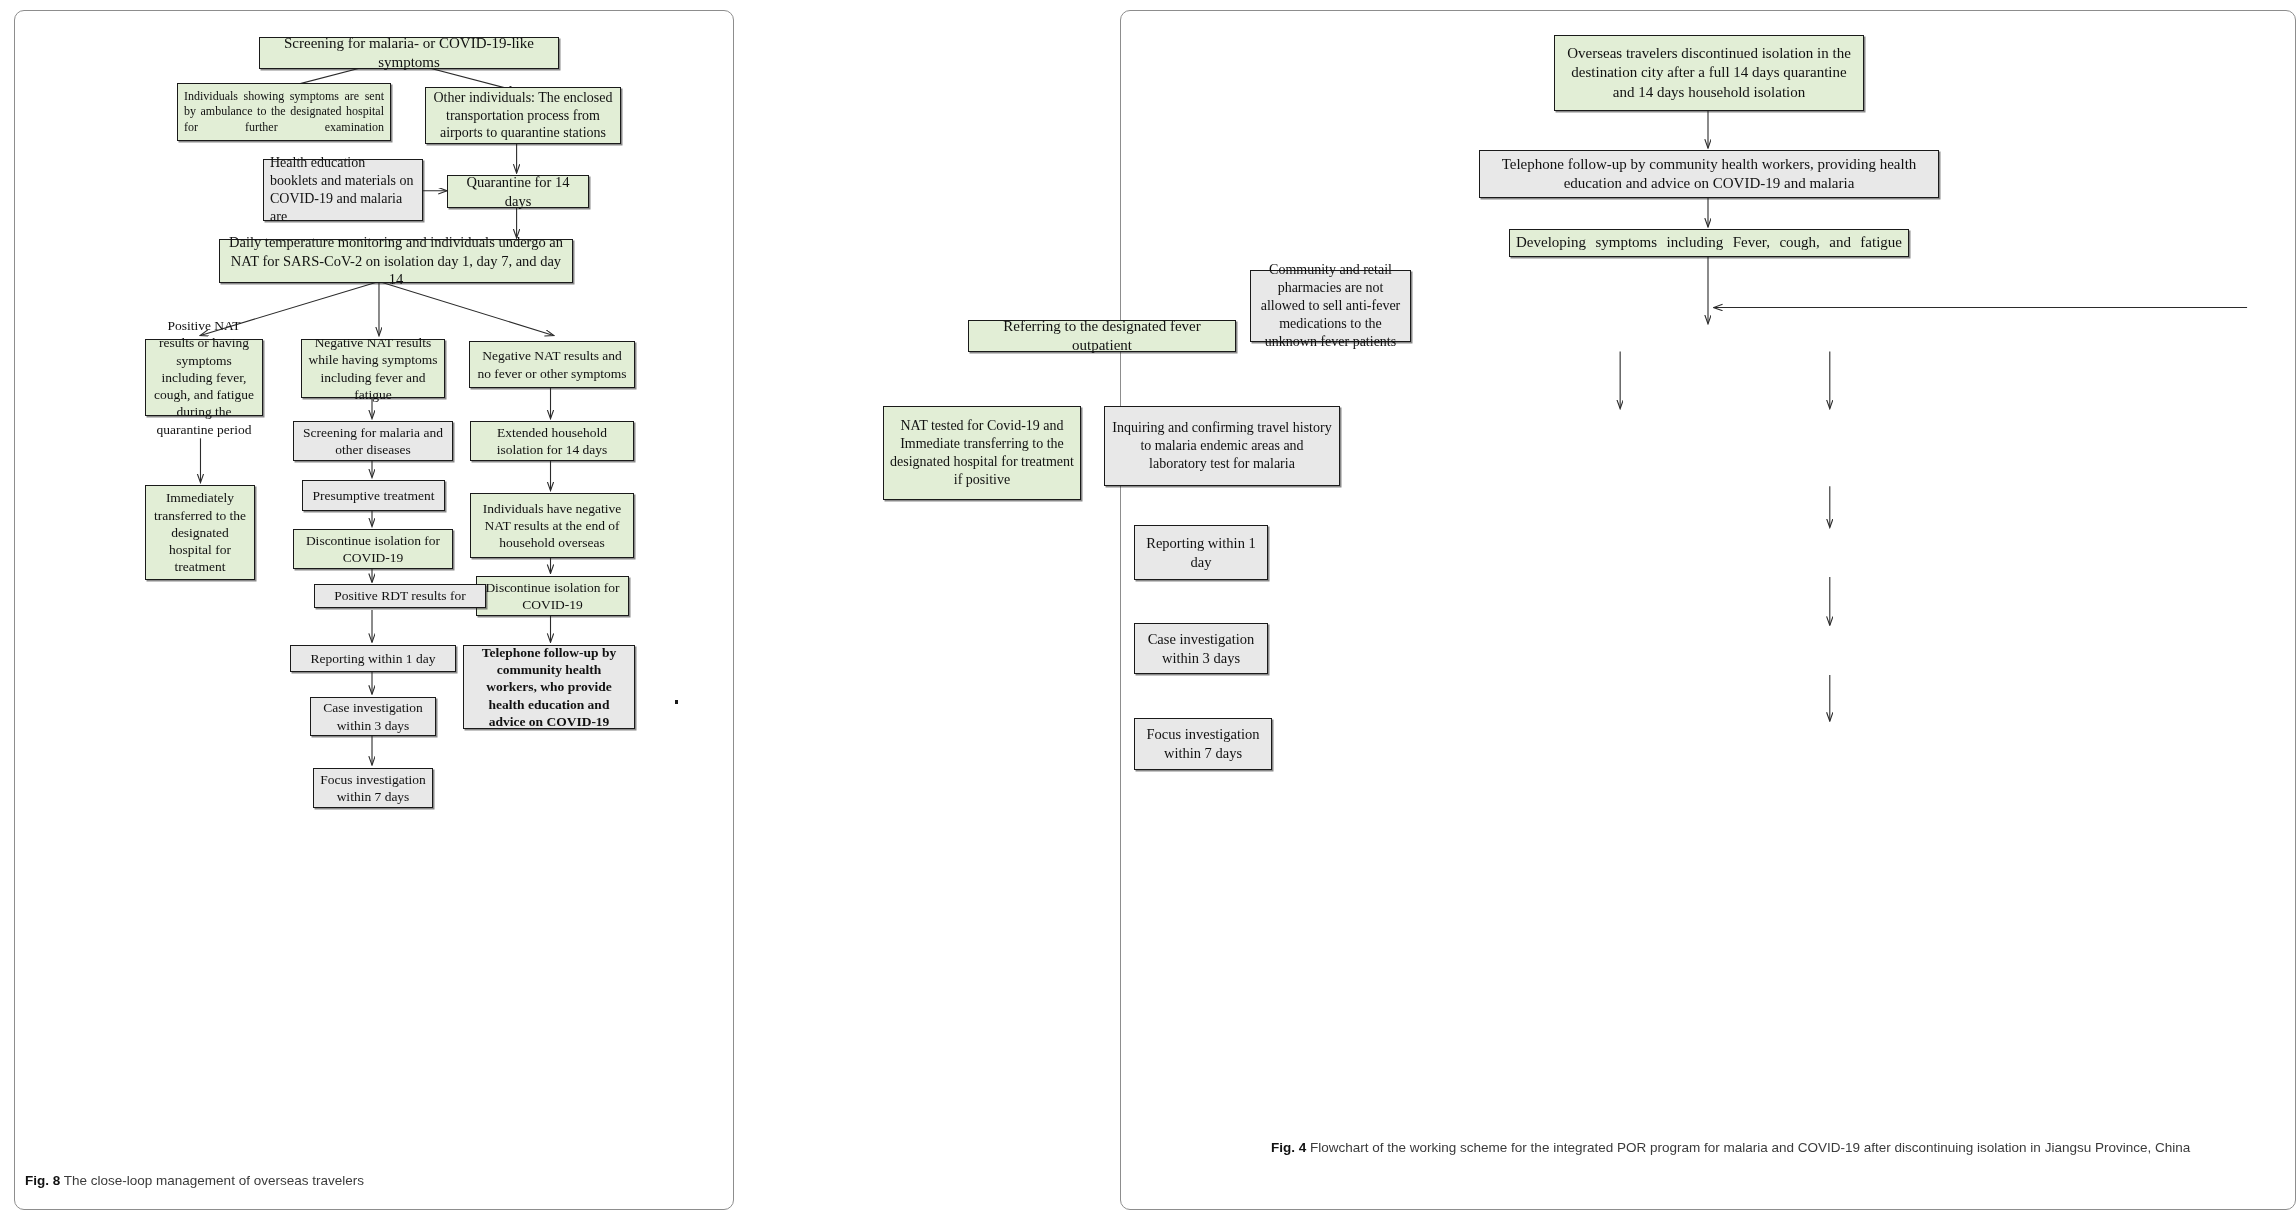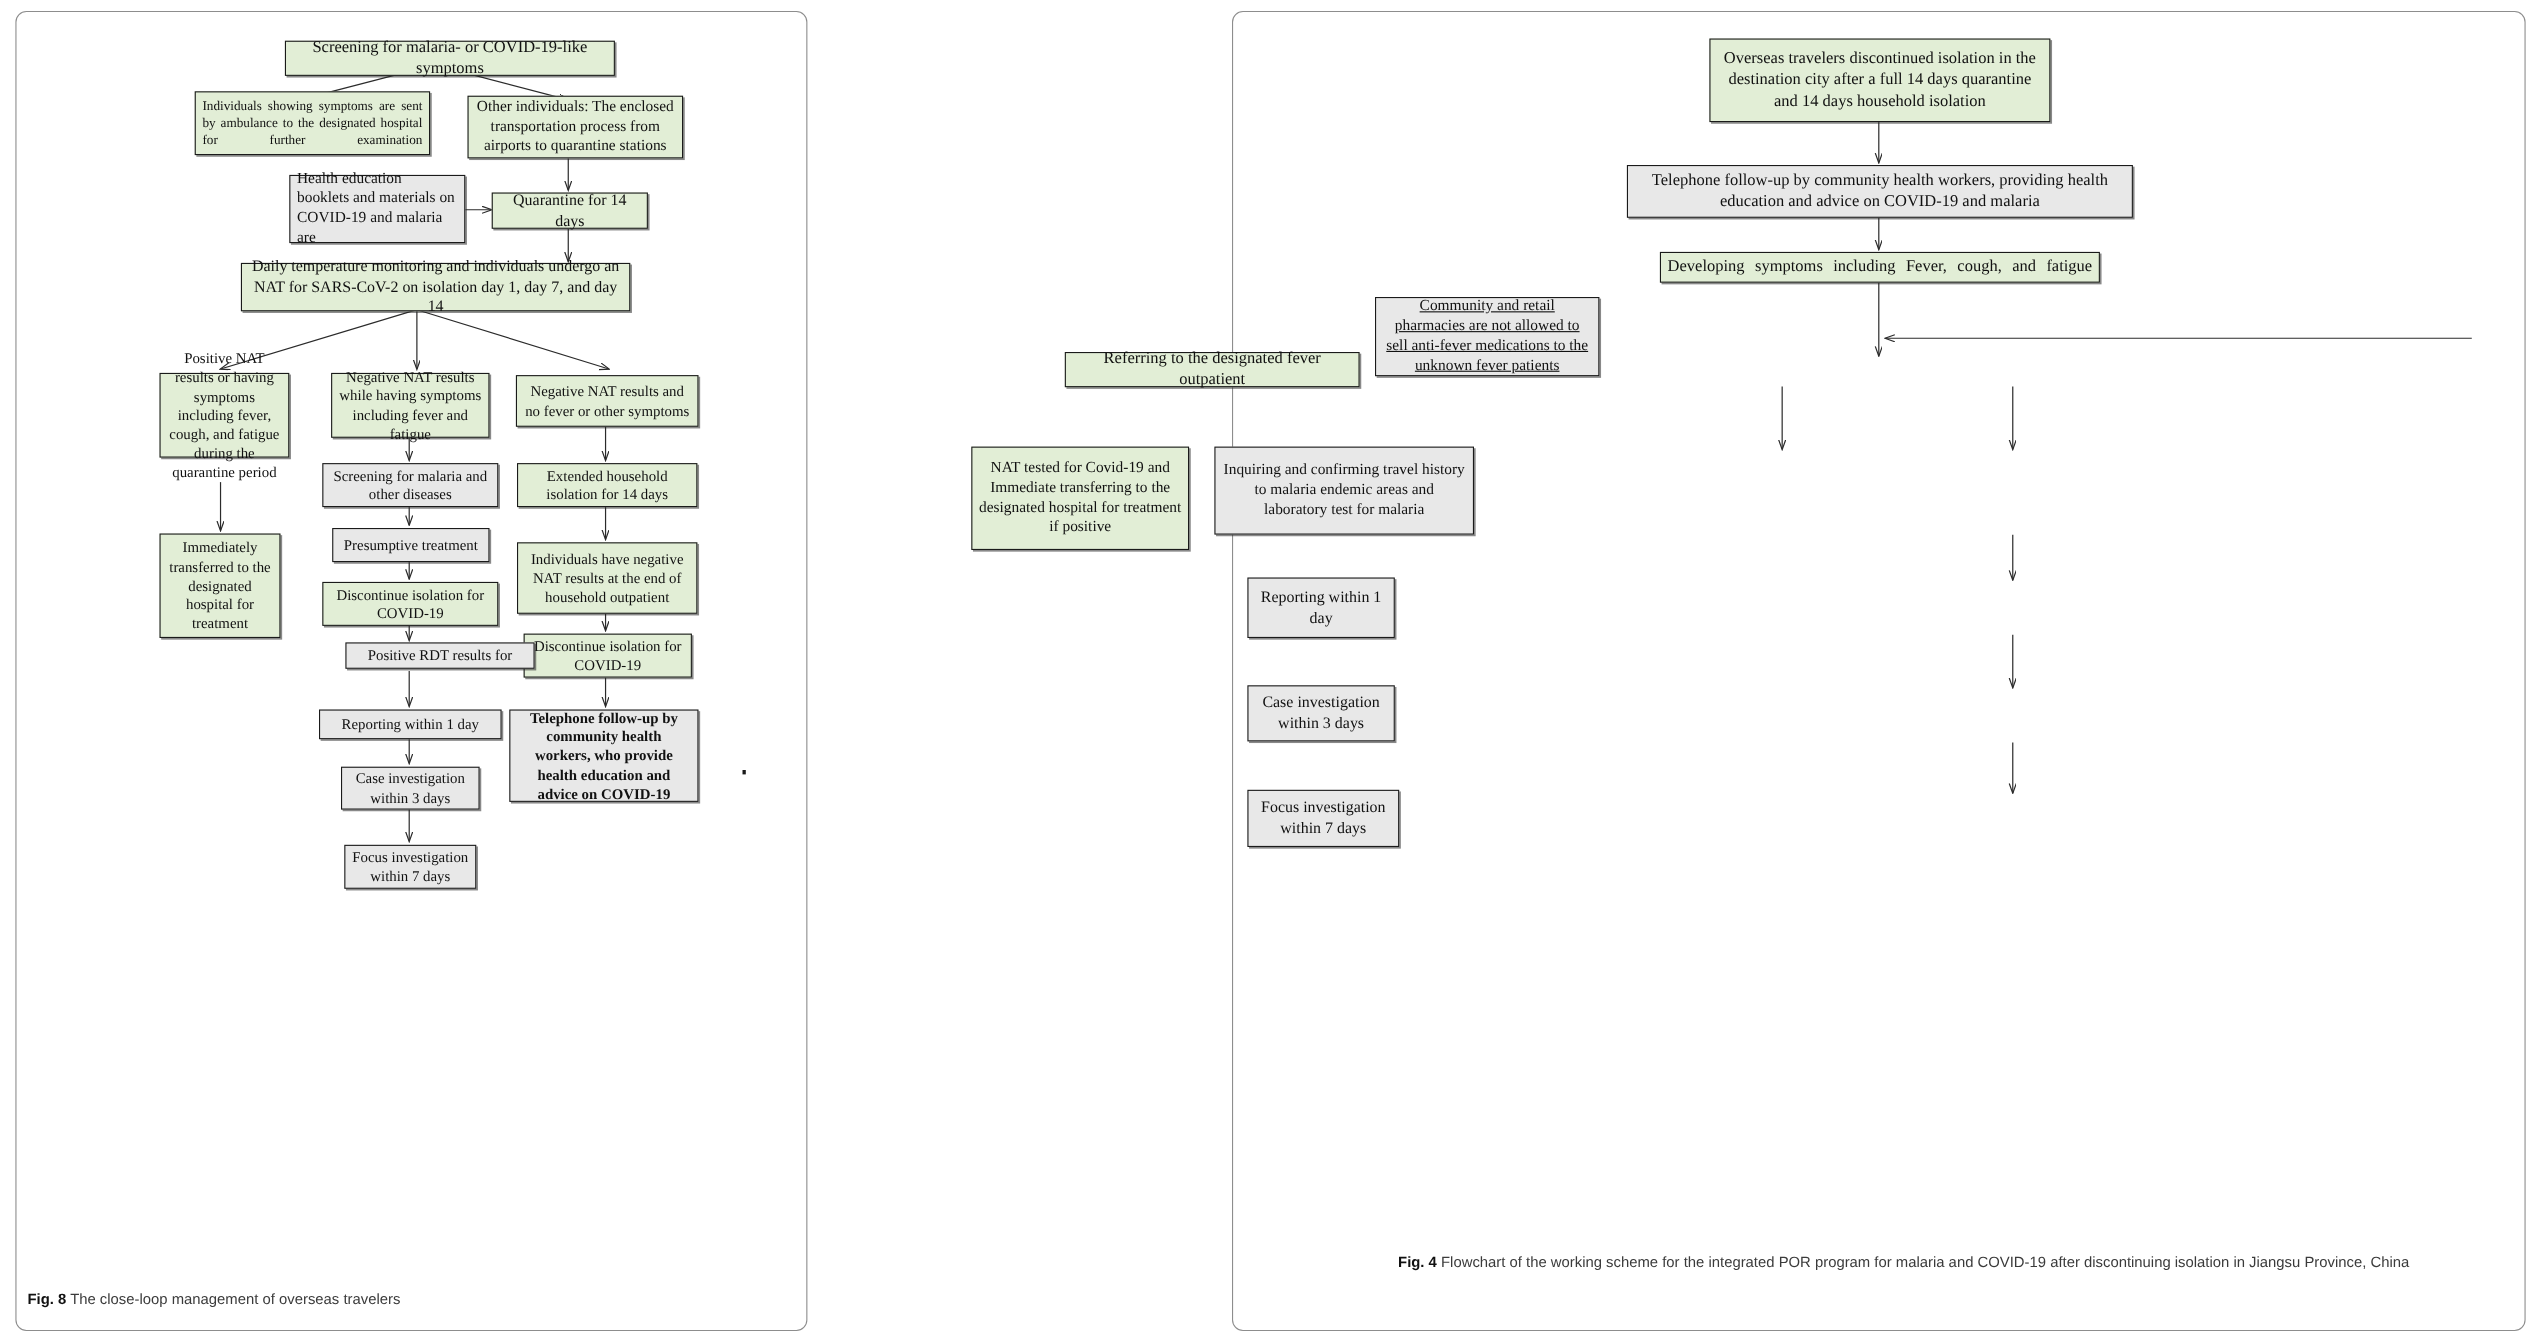--- a/index.html
+++ b/index.html
@@ -175,21 +175,21 @@
 
     <div class="node green" style="left:455px; top:410px; width:164px; height:40px; font-size:13.5px;">
       <span>Extended household isolation for 14 days</span>
     </div>
 
     <div class="node grey" style="left:287px; top:469px; width:143px; height:31px; font-size:13.5px;">
       <span>Presumptive treatment</span>
     </div>
 
     <div class="node green" style="left:455px; top:482px; width:164px; height:65px; font-size:13.5px;">
-      <span>Individuals have negative NAT results at the end of household outpatient</span>
+      <span>Individuals have negative NAT results at the end of household overseas</span>
     </div>
 
     <div class="node green" style="left:278px; top:518px; width:160px; height:40px; font-size:13.5px;">
       <span>Discontinue isolation for COVID-19</span>
     </div>
 
     <div class="node green" style="left:461px; top:565px; width:153px; height:40px; font-size:13.5px;">
       <span>Discontinue isolation for COVID-19</span>
     </div>
 
@@ -265,21 +265,21 @@
       <span>Developing symptoms including Fever, cough, and fatigue</span>
     </div>
 
     <div class="caption" style="left:150px; top:1127px; width:1010px;">
       <b>Fig. 4</b>
       <span class="ctext">Flowchart of the working scheme for the integrated POR program for malaria and COVID-19 after discontinuing isolation in Jiangsu Province, China</span>
     </div>
   </div>
 </div>
 
-<div class="node grey" style="position:absolute; left:1250px; top:270px; width:204px; height:72px; font-size:14px; z-index:5;text-decoration:underline;">
+<div class="node grey" style="position:absolute; left:1250px; top:270px; width:161px; height:72px; font-size:14px; z-index:5;">
   <span>Community and retail pharmacies are not allowed to sell anti-fever medications to the unknown fever patients</span>
 </div>
 
 <div class="node green" style="position:absolute; left:968px; top:320px; width:268px; height:32px; font-size:15px; z-index:5;">
   <span>Referring to the designated fever outpatient</span>
 </div>
 
 <div class="node green" style="position:absolute; left:883px; top:406px; width:198px; height:94px; font-size:14px; z-index:5;">
   <span>NAT tested for Covid-19 and Immediate transferring to the designated hospital for treatment if positive</span>
 </div>

